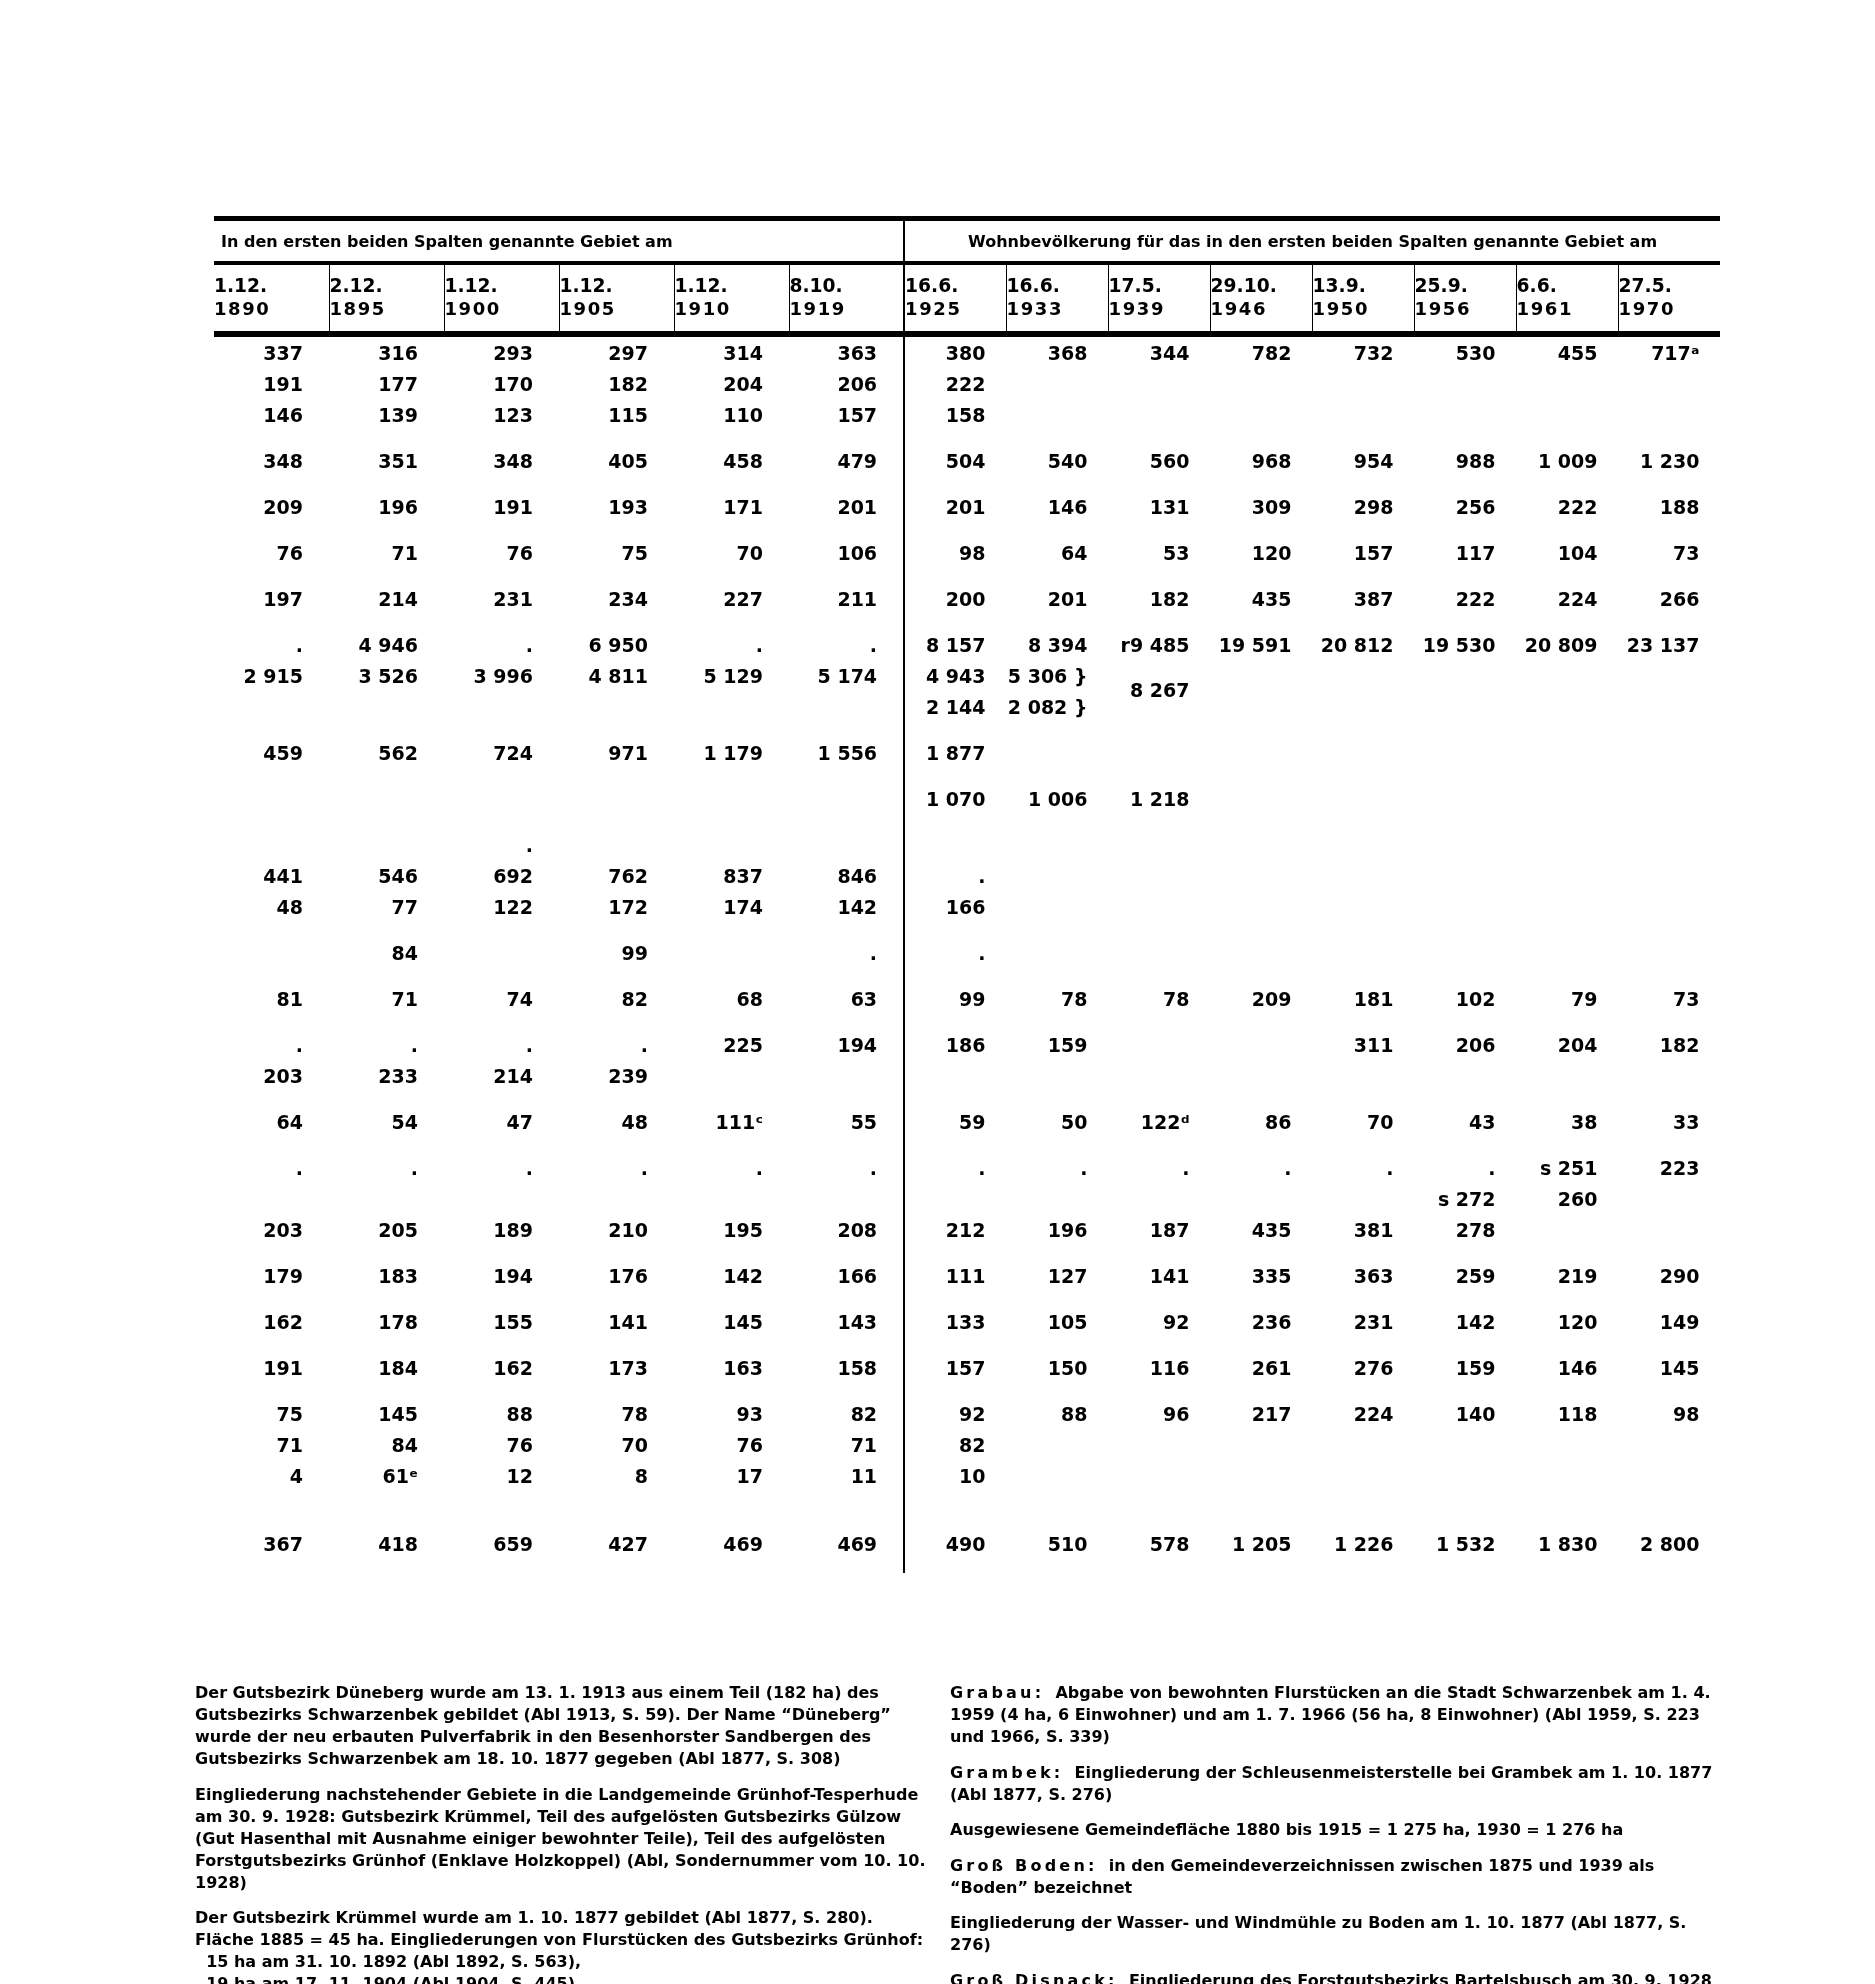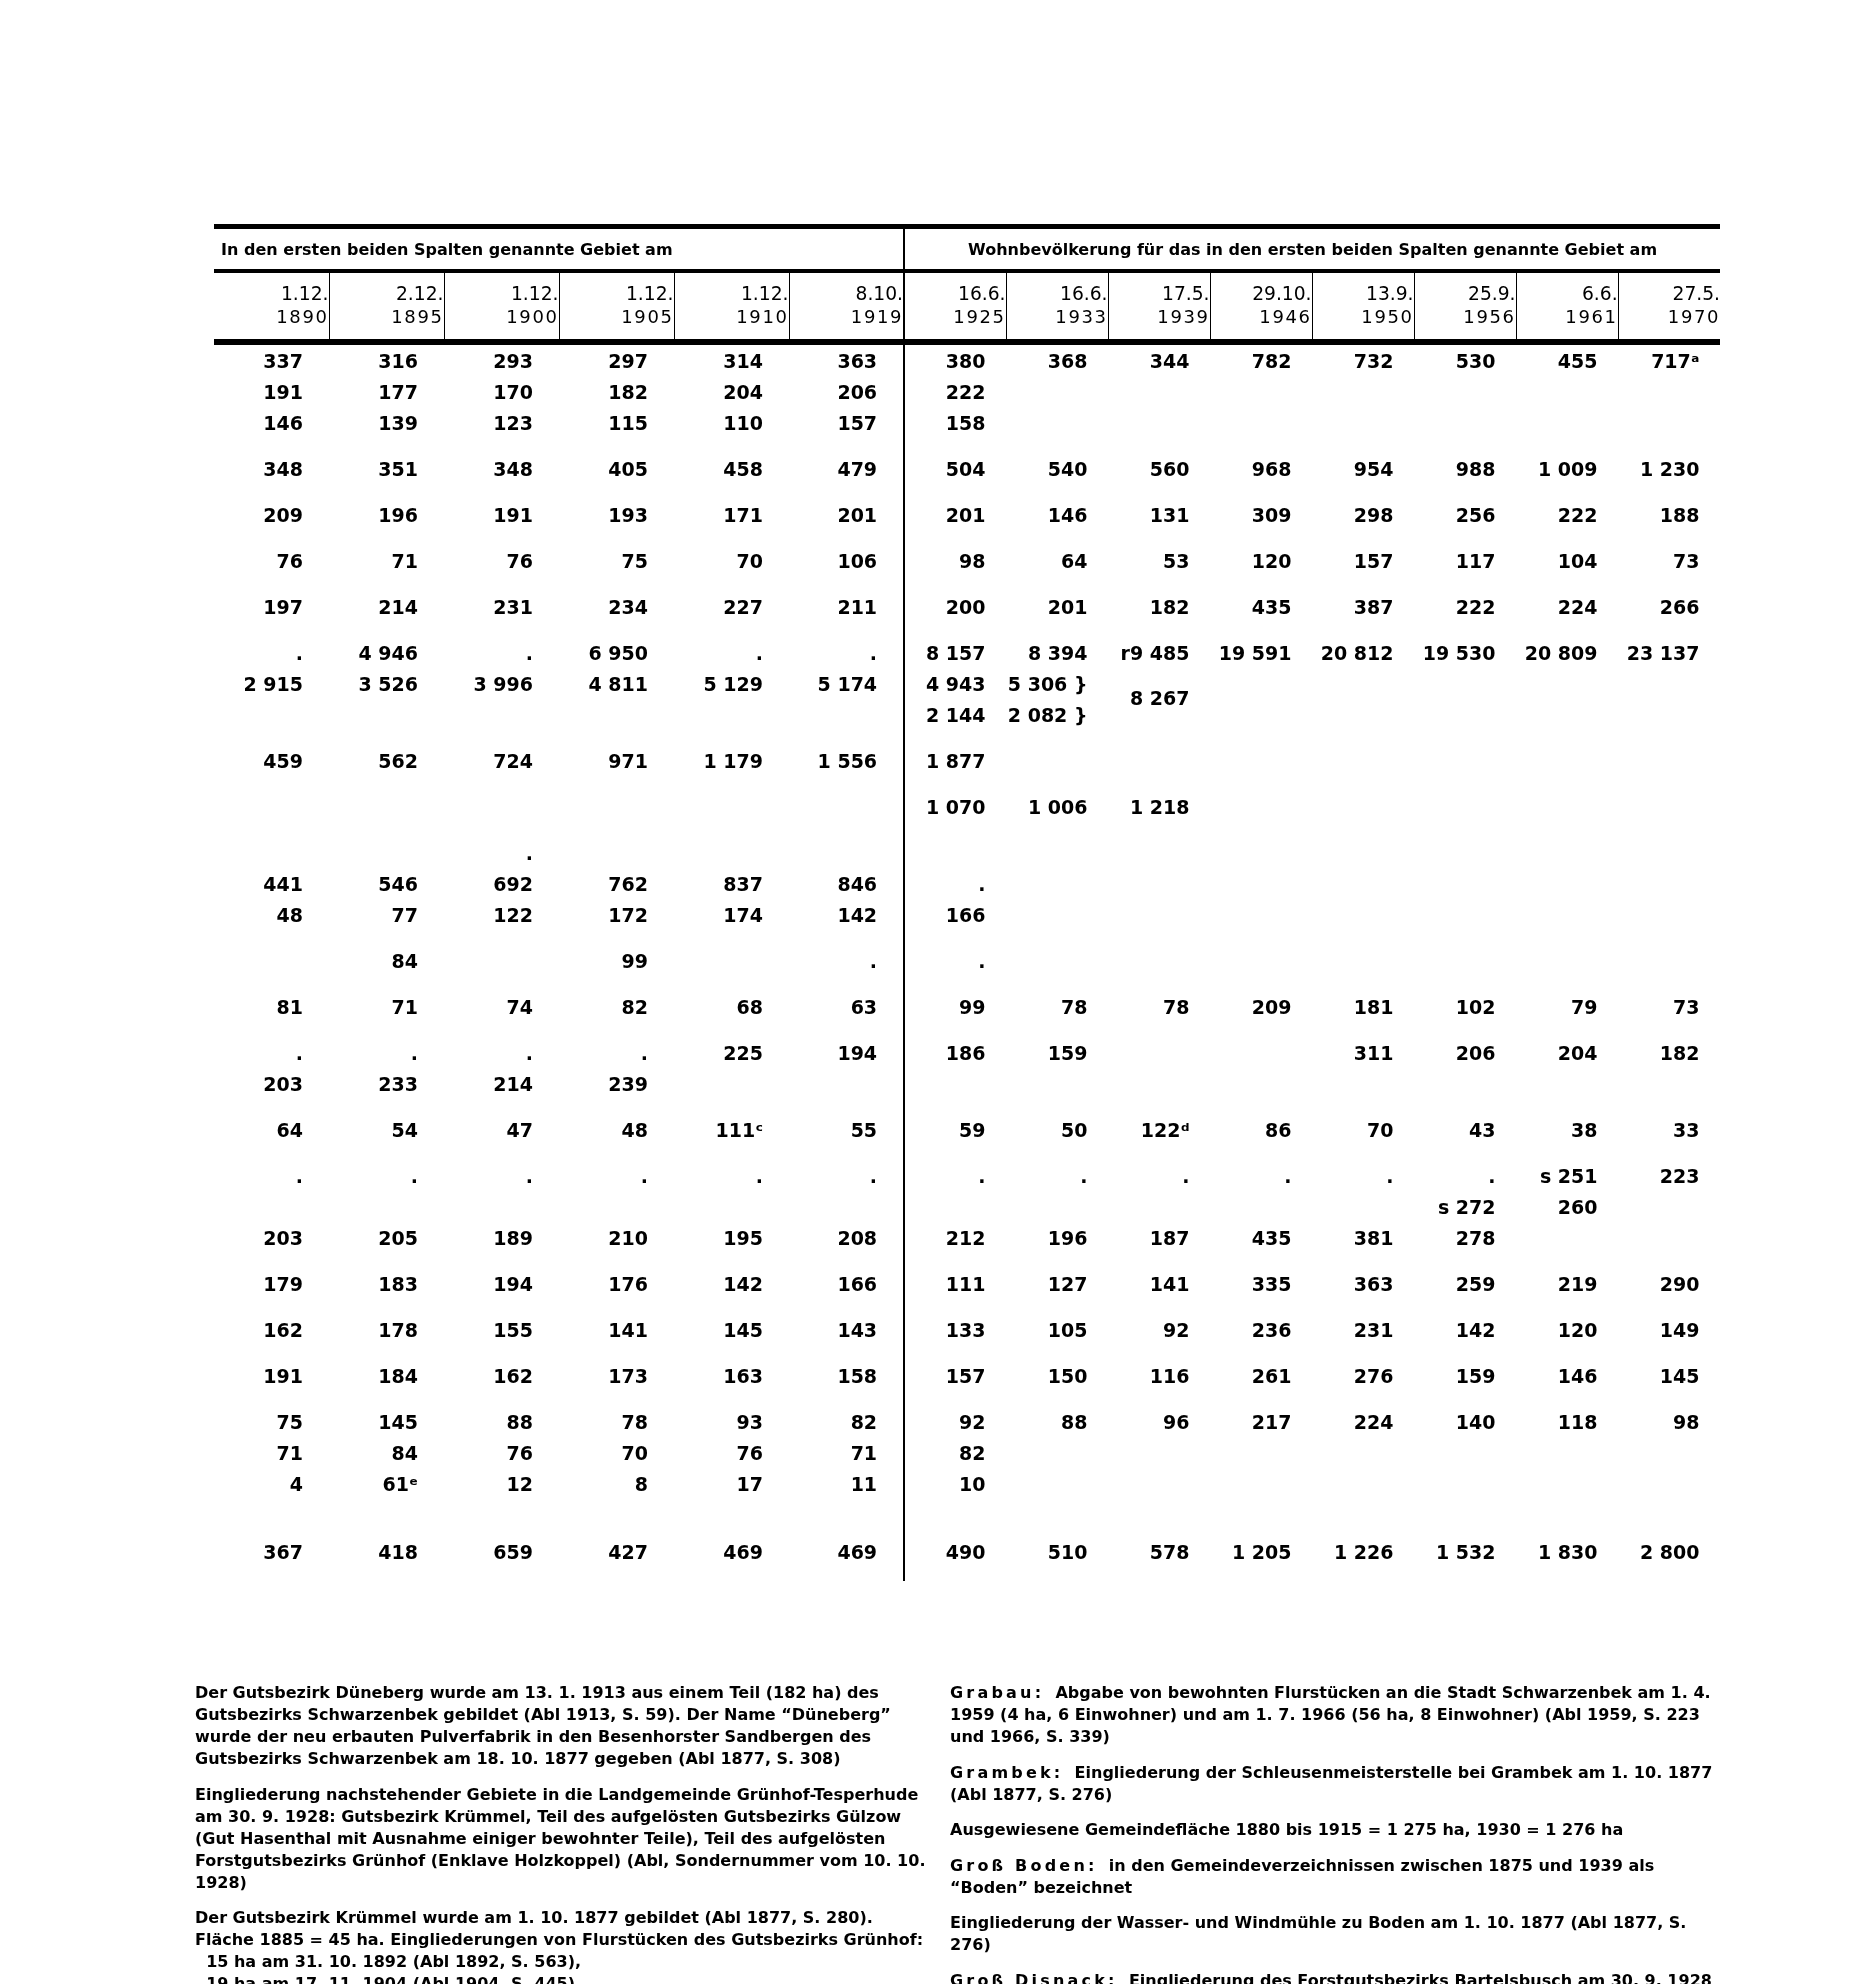--- a/index.html
+++ b/index.html
@@ -9,43 +9,43 @@
     height:2437px;
     background:#ffffff;
     color:#000;
     font-family:"DejaVu Sans", sans-serif;
     overflow:hidden;
   }
   
   table.stat{
     position:absolute;
     left:214px;
-    top:224px;
+    top:216px;
     width:1505px;
     border-collapse:collapse;
     table-layout:fixed;
     border-top:5.6px solid #000;
   }
   col.cl{width:115px;}
   col.cr{width:102px;}
   tr.caption th{
     border-bottom:4px solid #000;
     height:38px;
     font-size:16px;
     font-weight:bold;
     vertical-align:middle;
   }
   th.cap-left{text-align:left;padding-left:7.1px;}
   th.cap-right{text-align:center;border-left:2.4px solid #000;}
   tr.dates th{
     height:66px;
     border-bottom:6.4px solid #000;
     vertical-align:middle;
-    font-weight:normal;
-    text-align:right;
+    font-weight:bold;
+    text-align:left;
     padding:0;
   }
   tr.dates th + th{border-left:1.6px solid #000;}
   tr.dates th.first-right{border-left:2.4px solid #000;}
   tr.dates .day{font-size:18.7px;line-height:22px;}
   tr.dates .year{font-size:18px;line-height:24.6px;letter-spacing:1.6px;}
   tbody td{
     font-size:19px;
     font-weight:bold;
     text-align:right;

